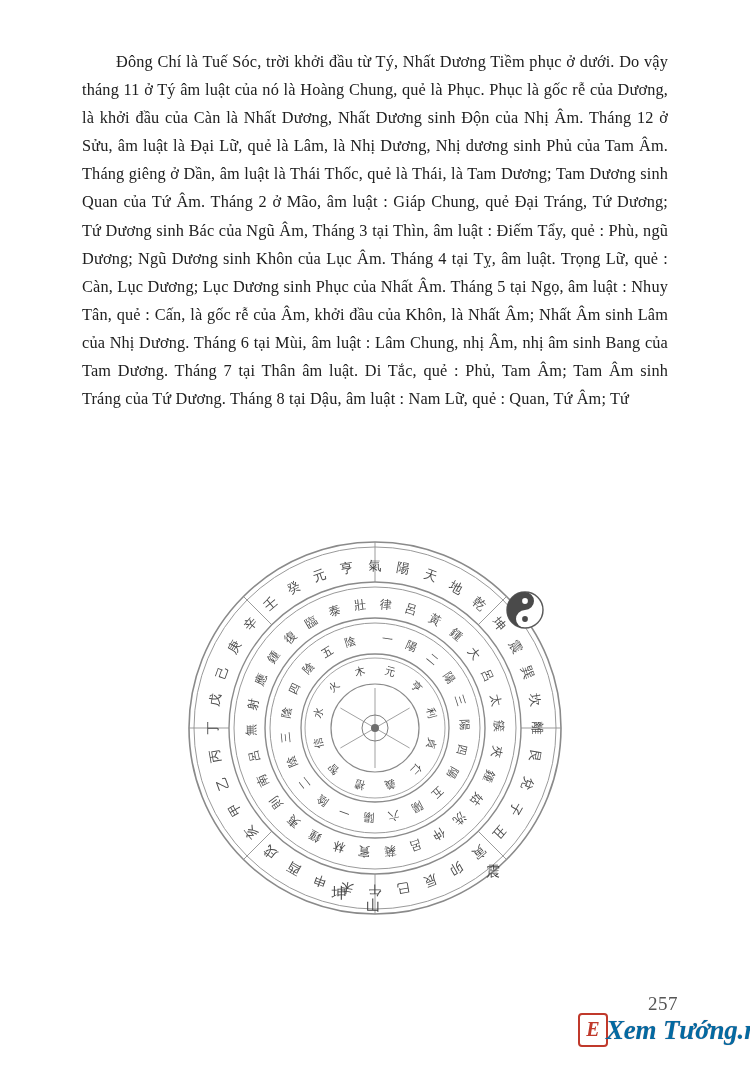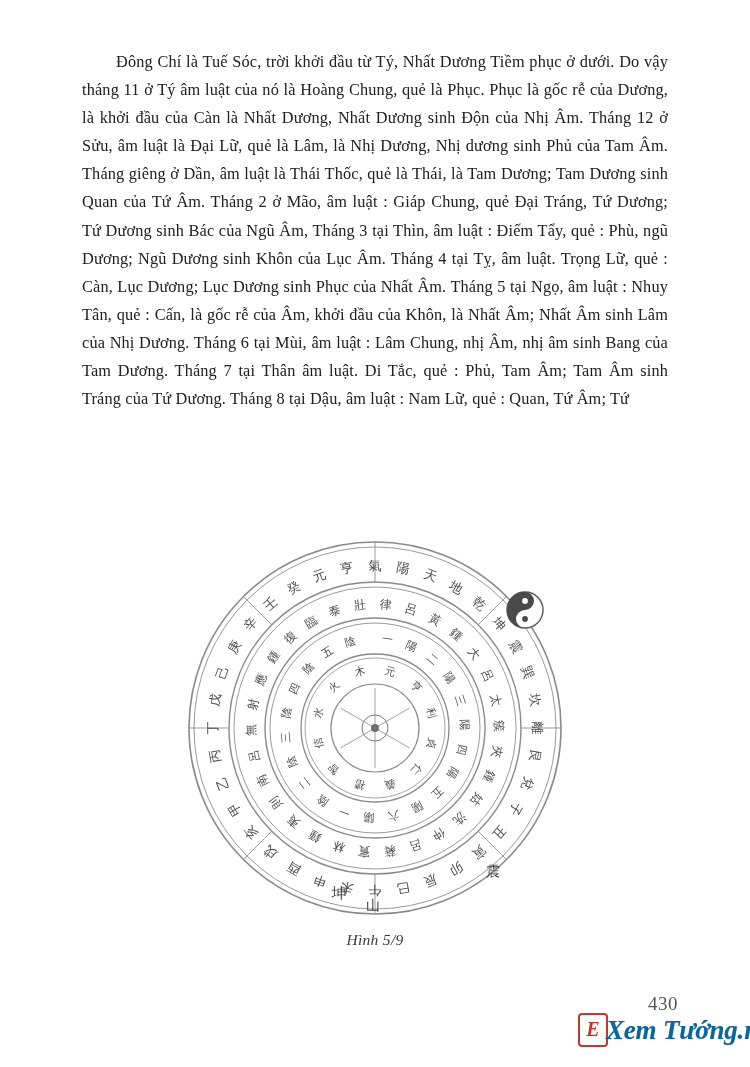--- a/index.html
+++ b/index.html
@@ -478,23 +478,22 @@
           <circle cx="0" cy="-10" r="3.2" fill="#ffffff"></circle>
           <circle cx="0" cy="10" r="3.2" fill="#4a4a4a"></circle>
         </g>
 
         <text x="-36" y="170" font-size="15" text-anchor="middle" fill="#3f3f3f" font-family="'DejaVu Sans', sans-serif">坤</text>
         <text x="-2" y="182" font-size="14" text-anchor="middle" fill="#3f3f3f" font-family="'DejaVu Sans', sans-serif">山</text>
         <text x="118" y="148" font-size="14" text-anchor="middle" fill="#3f3f3f" font-family="'DejaVu Sans', sans-serif">震</text>
       </g>
     </svg>
 
-    <div class="figure-caption">Hình 5/9</div>
   </div>
 
-  <div class="page-number">430</div>
+  <div class="page-number">257</div>
 
   <div class="watermark">
     <div class="wm-badge">E</div>
     <div class="wm-text">Xem Tướng.net</div>
   </div>
 
 </div>
 
 </body></html>

